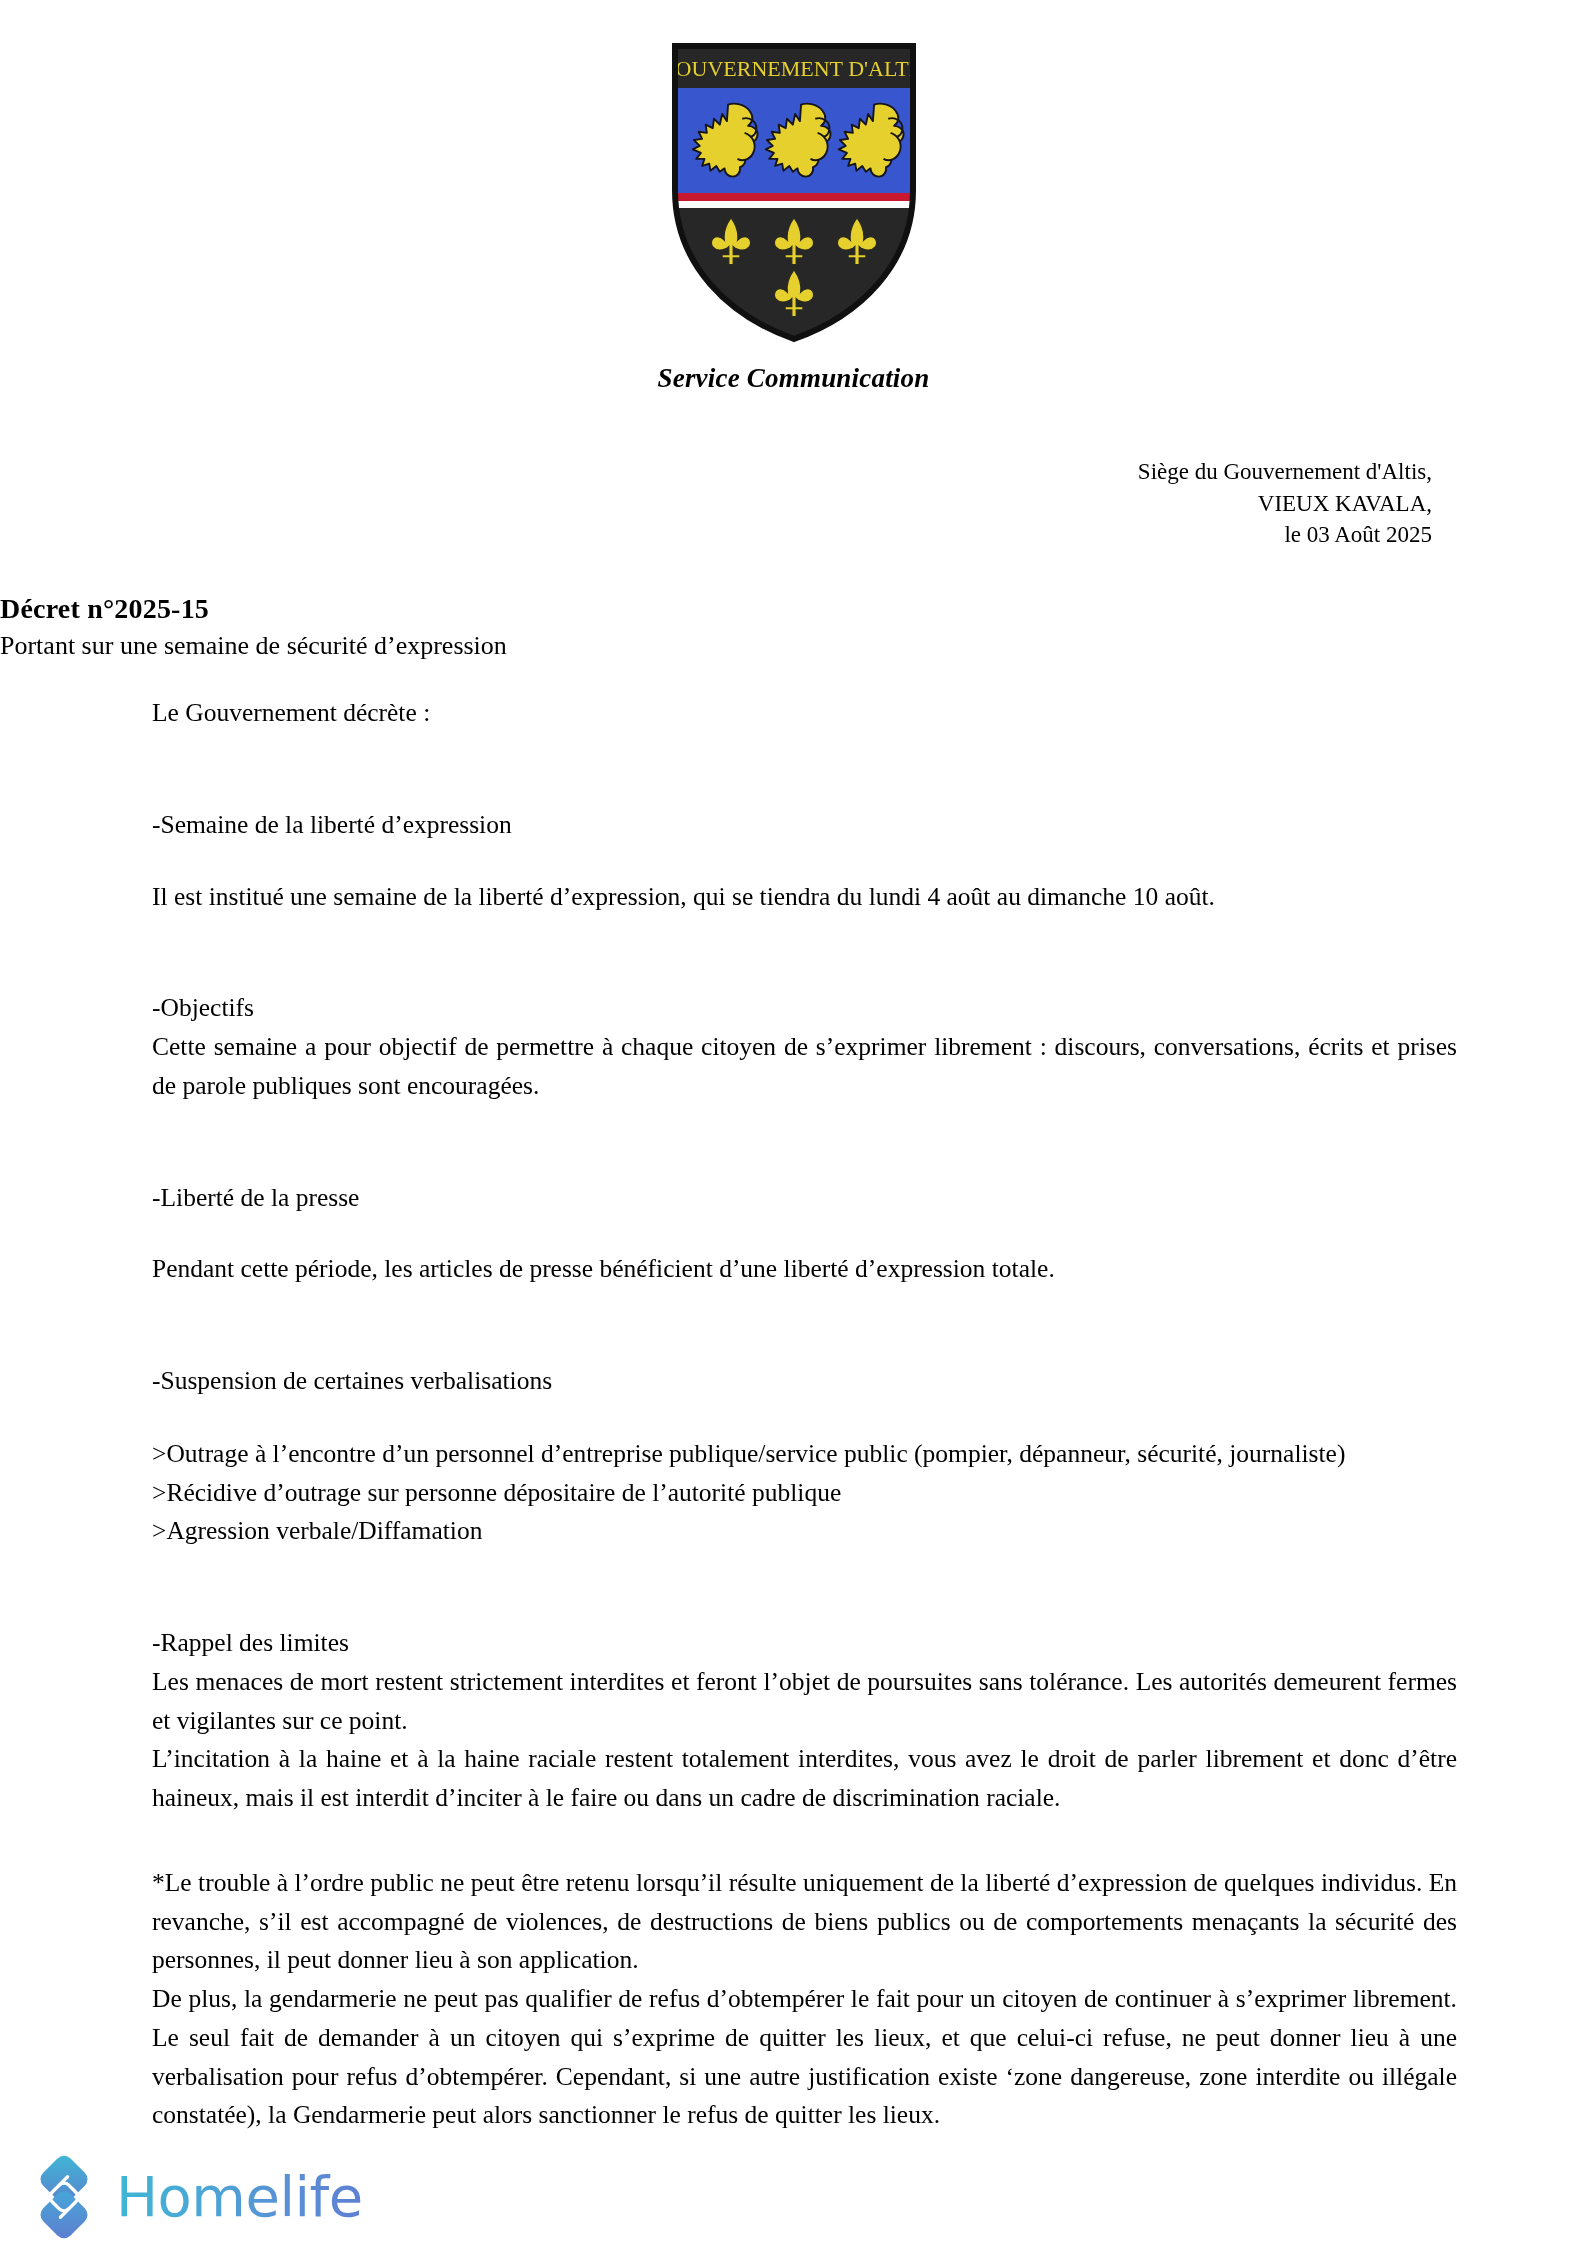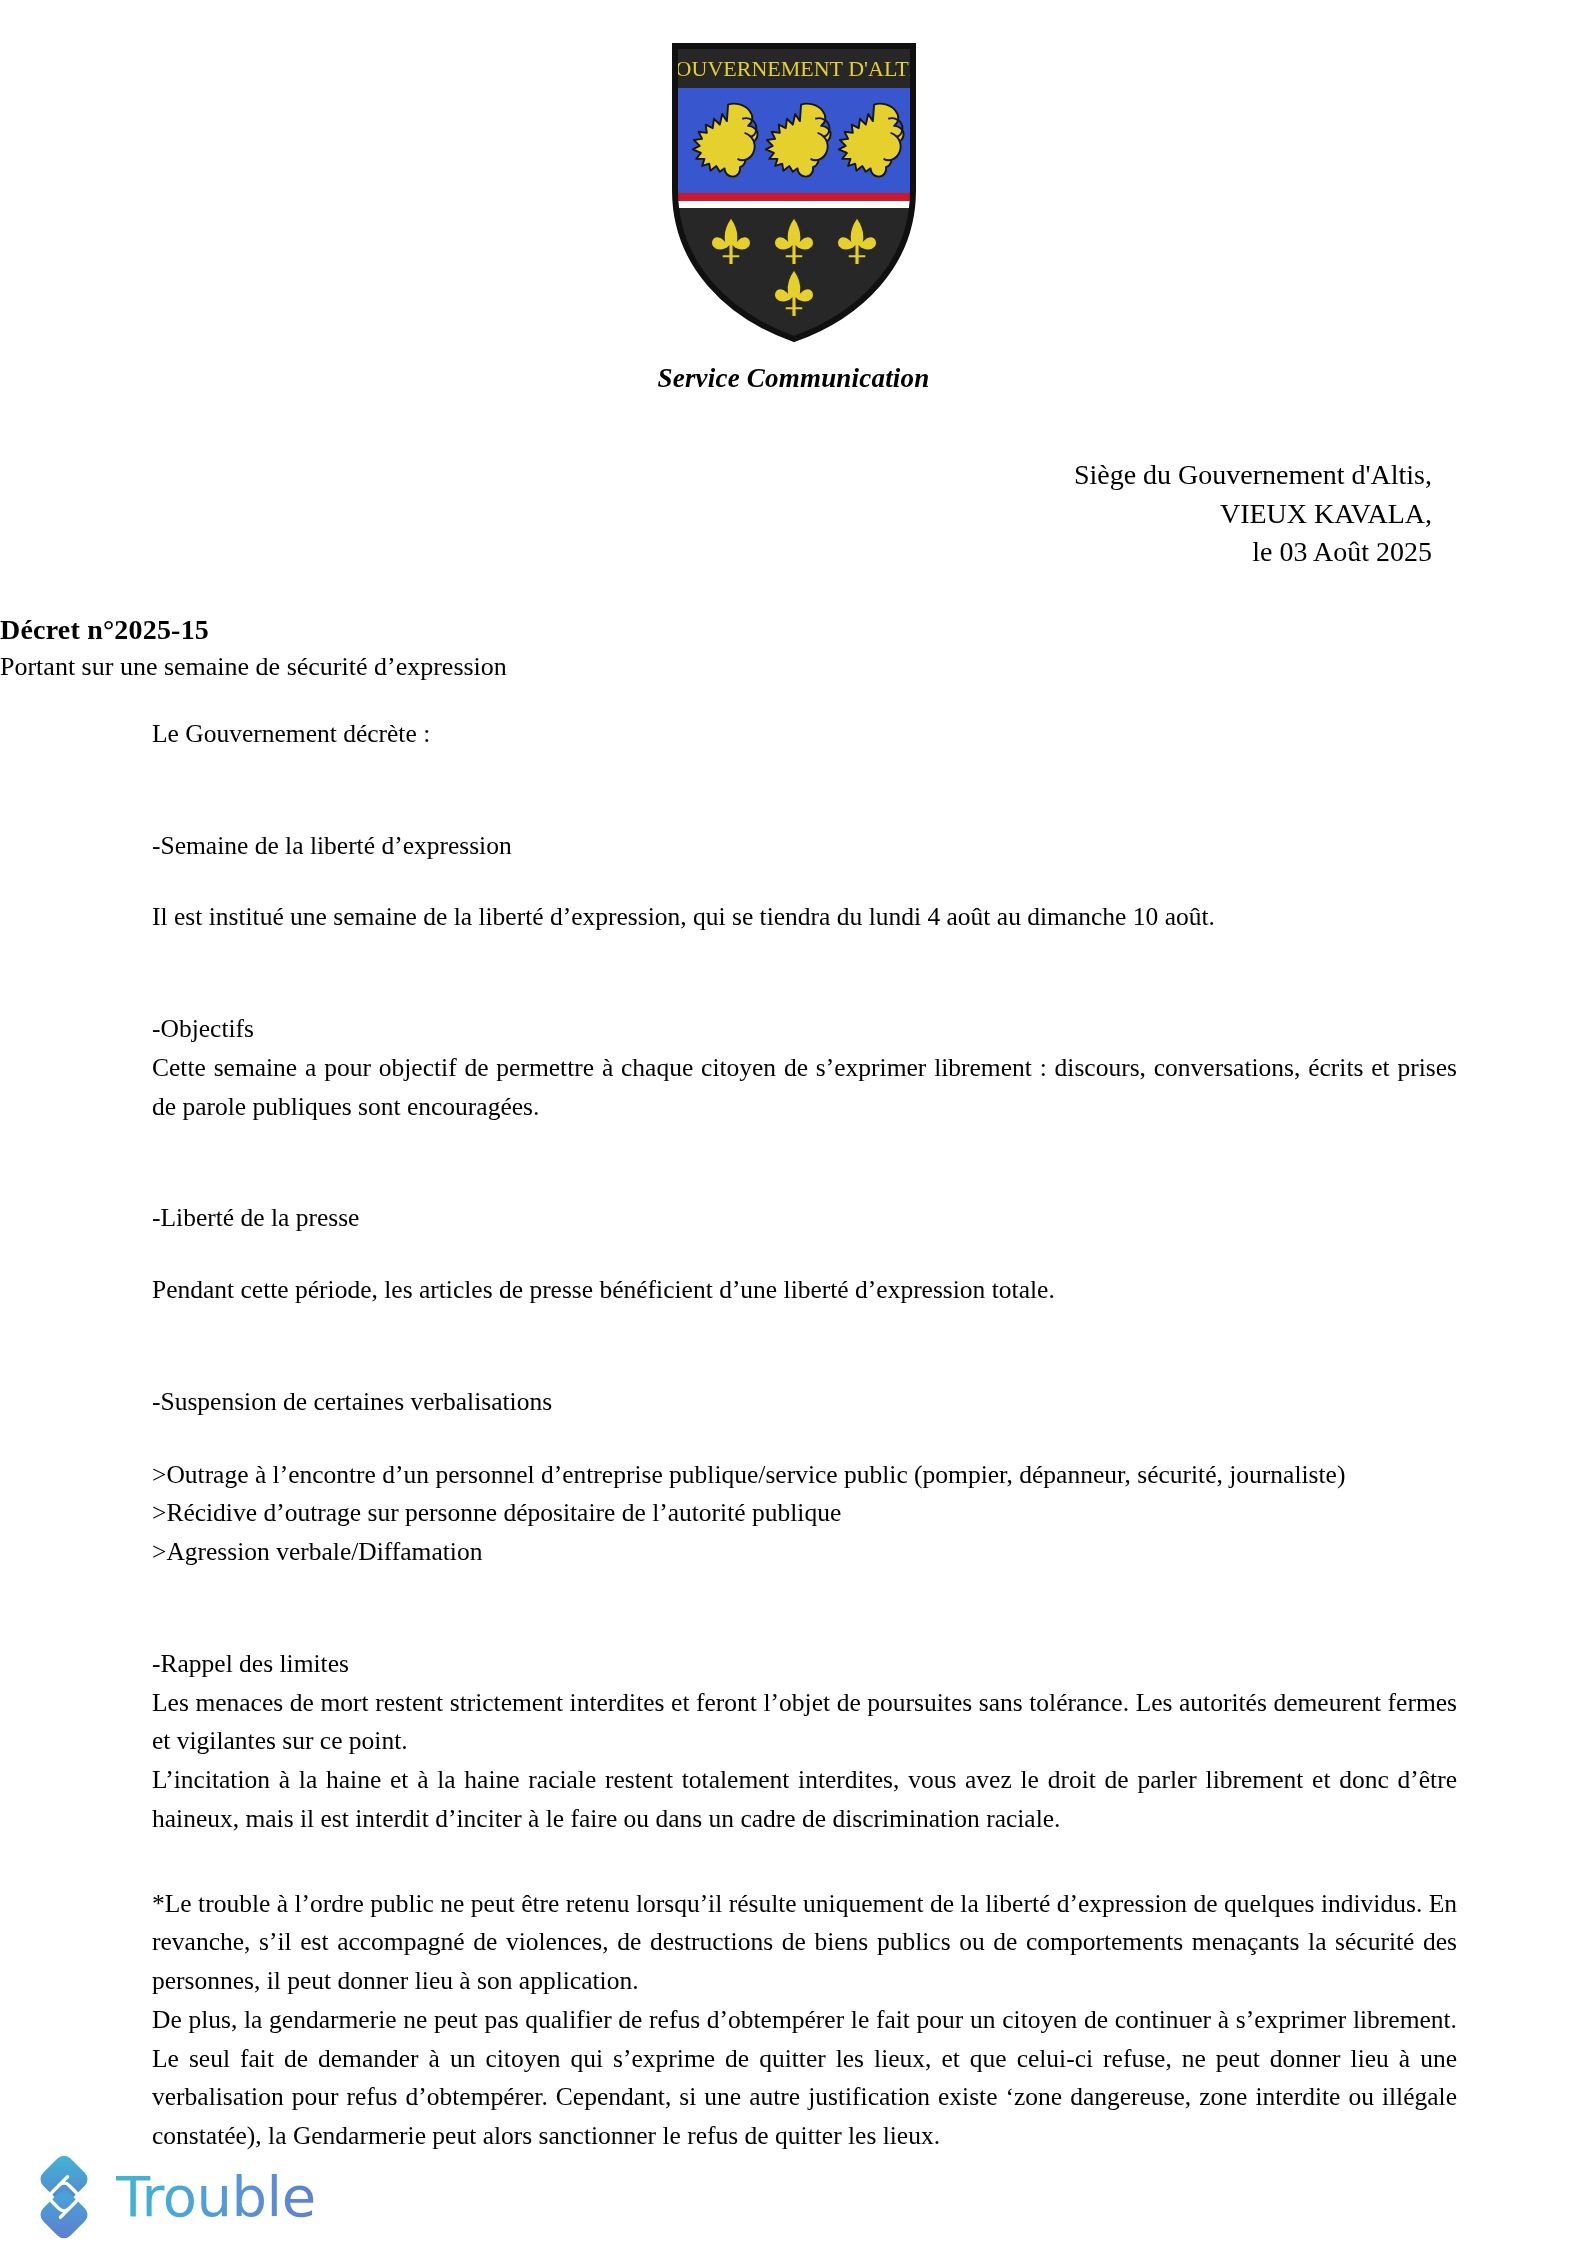--- a/index.html
+++ b/index.html
@@ -44,21 +44,21 @@
     font-weight: bold;
     font-style: italic;
     letter-spacing: 0.2px;
   }
 
   
   .address {
     margin-top: 62px;
     padding-right: 155px;
     text-align: right;
-    font-size: 28px;
+    font-size: 23px;
     line-height: 1.38;
   }
   .address div { white-space: nowrap; }
 
   
   .title-block {
     margin-top: 42px;
     text-align: left;
   }
   .decree-title {
@@ -264,16 +264,16 @@
         </linearGradient>
       </defs>
       <g transform="rotate(45 50 50)">
         <rect x="12" y="12" width="46" height="46" rx="11" fill="url(#hlGrad1)"></rect>
         <rect x="42" y="42" width="46" height="46" rx="11" fill="url(#hlGrad2)"></rect>
         <rect x="36" y="36" width="28" height="28" rx="8" fill="none" stroke="#ffffff" stroke-width="4"></rect>
         <path d="M36 30 L36 44" stroke="#ffffff" stroke-width="4" stroke-linecap="round"></path>
         <path d="M64 56 L64 70" stroke="#ffffff" stroke-width="4" stroke-linecap="round"></path>
       </g>
     </svg>
-    <span class="logo-word">Trouble</span>
+    <span class="logo-word">Homelife</span>
   </div>
 
 </div>
 
 </body></html>

